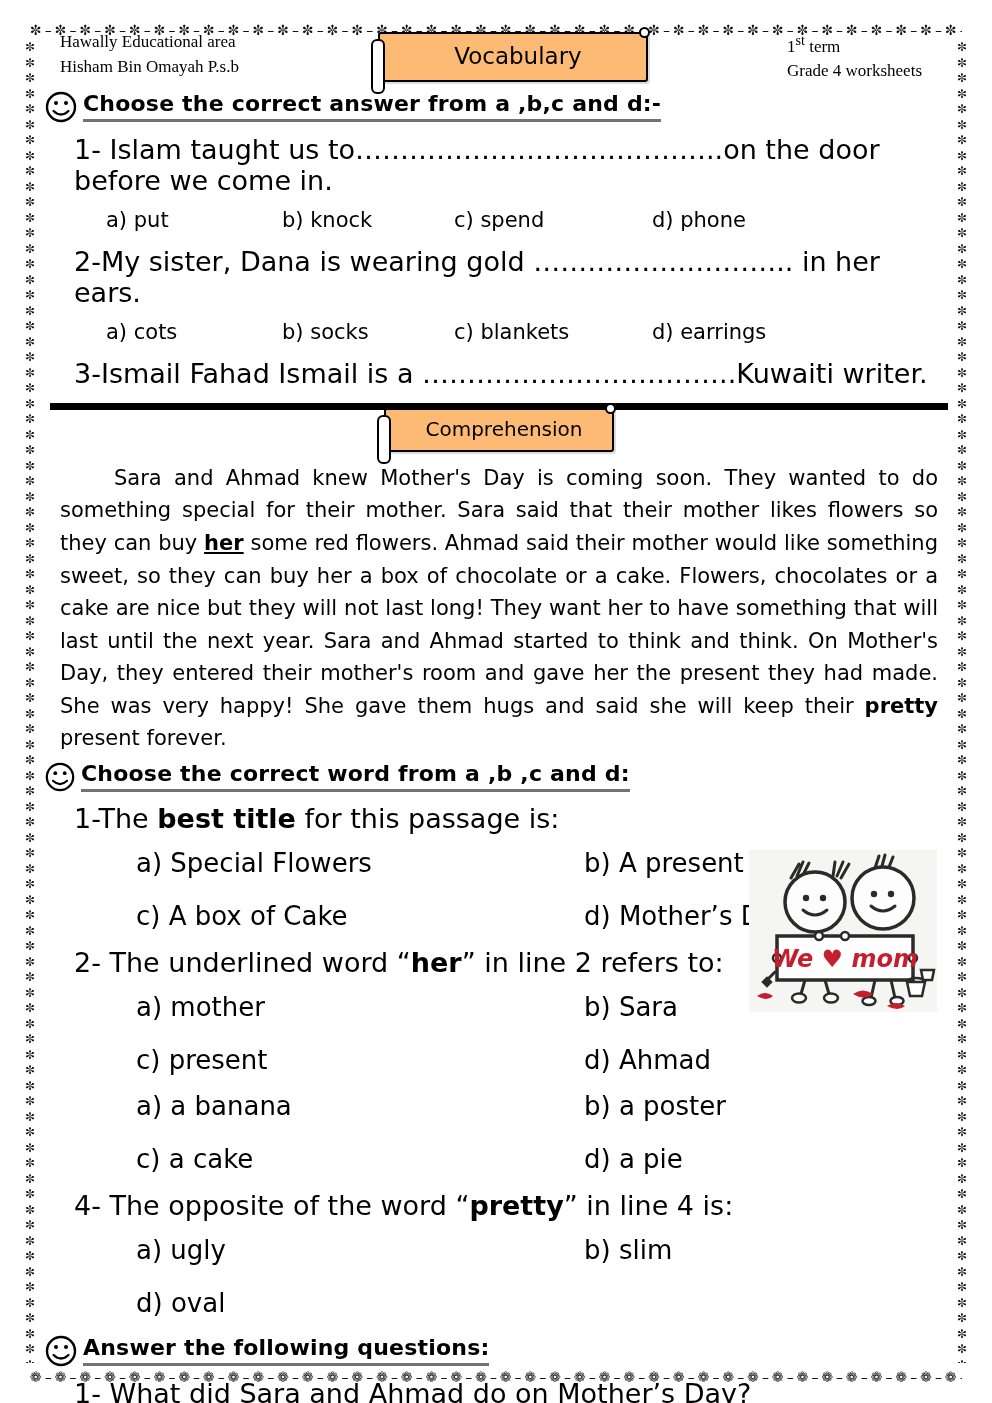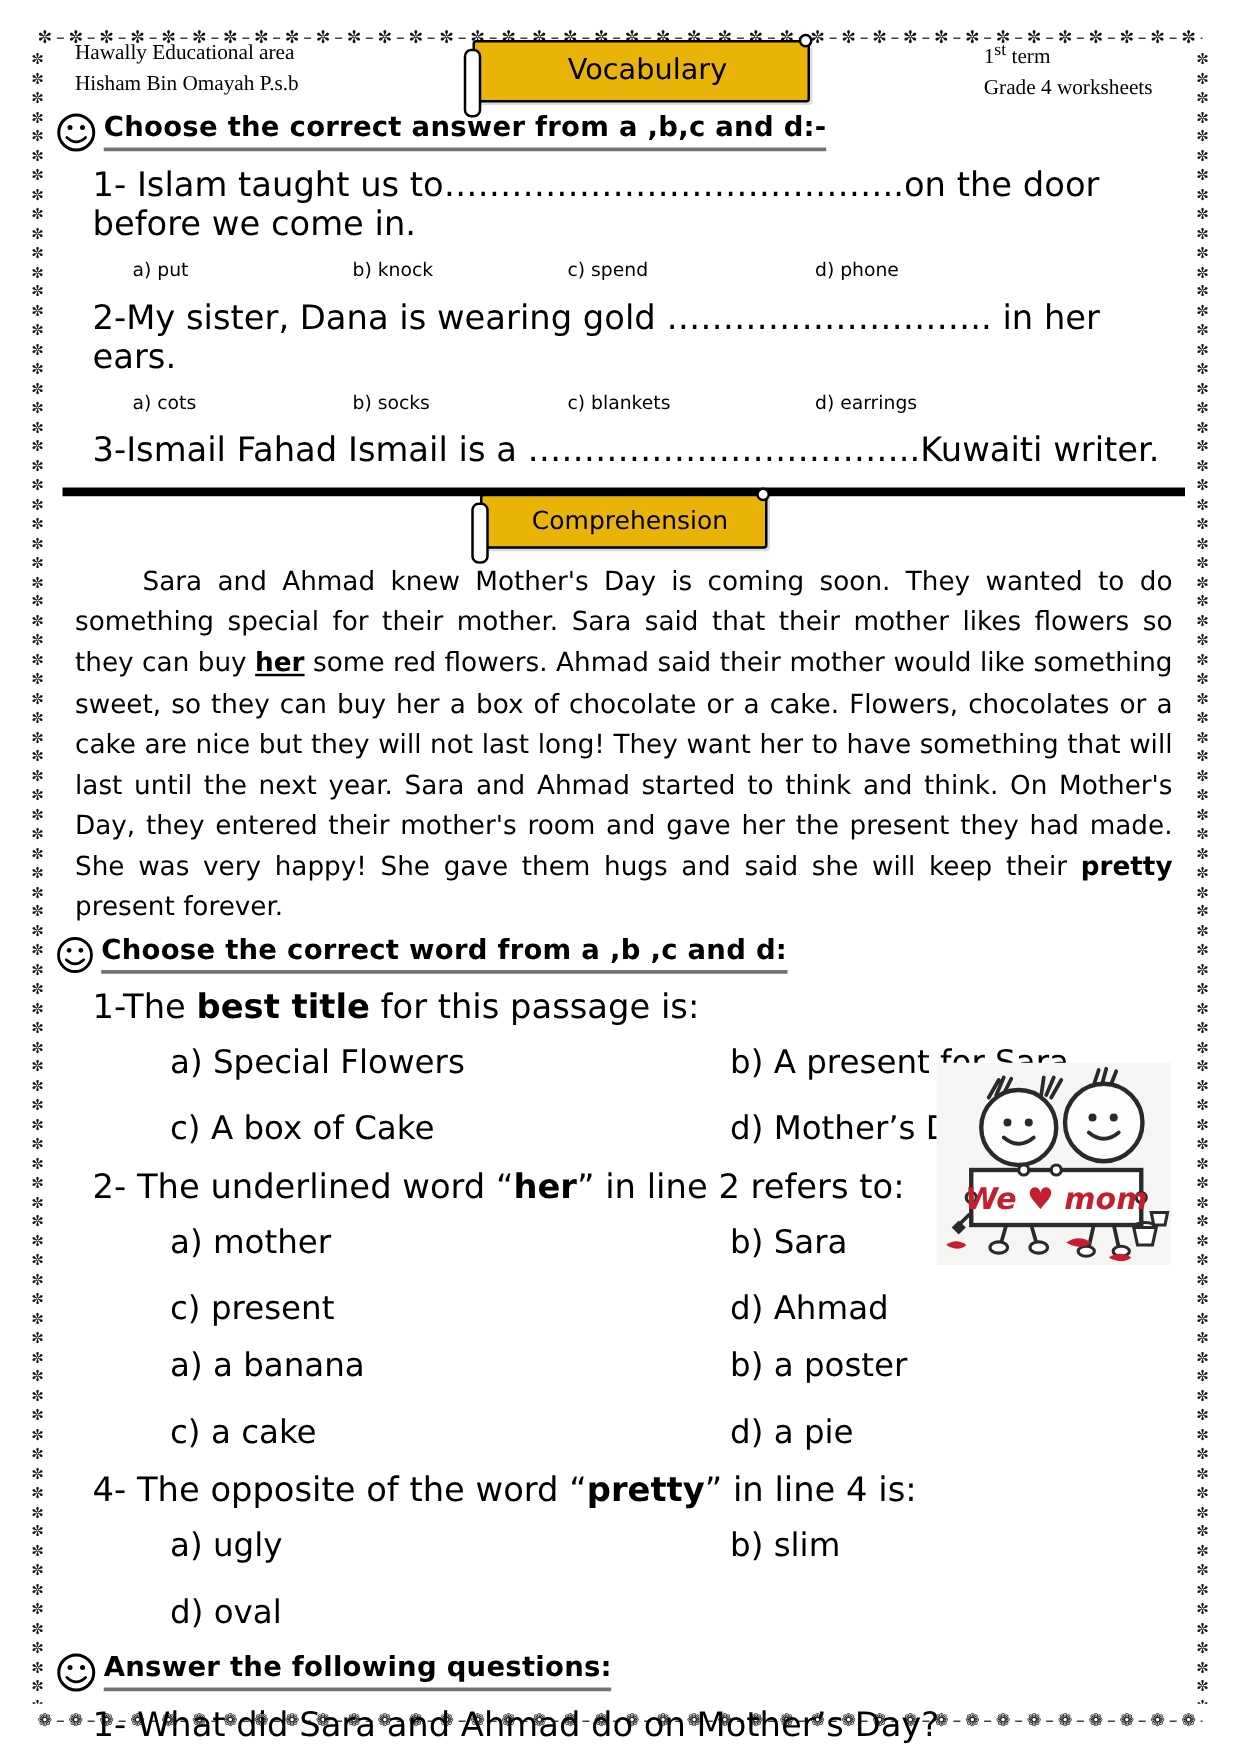--- a/index.html
+++ b/index.html
@@ -23,21 +23,21 @@
   .border-right { right:22px; }
 
   
   .content { position:absolute; left:60px; top:30px; width:878px; }
 
   
   .header { display:flex; justify-content:space-between; align-items:flex-start; }
   .h-left, .h-right { font-family:"Liberation Serif", serif; font-size:17px; line-height:1.45; }
   .h-right { padding-right:16px; }
   .scroll {
-    position:relative; border:2px solid #000; border-radius:3px; background:#eab308;
+    position:relative; border:2px solid #000; border-radius:3px; background:#fdba74;
     width:232px; text-align:center; font-size:23px; padding:9px 12px 11px 22px;
     box-shadow:2px 2px 0 #0002; margin-top:2px;
   }
   .scroll::before {
     content:""; position:absolute; left:-9px; top:5px; bottom:-14px; width:10px;
     border:2px solid #000; border-radius:6px; background:#fff;
   }
   .scroll::after {
     content:""; position:absolute; right:-4px; top:-7px; width:7px; height:7px;
     border:2px solid #000; border-radius:50%; background:#fff;
@@ -49,21 +49,21 @@
   .sec-head .txt {
     font-weight:bold; font-size:22px; border-bottom:3px solid #737373; padding-bottom:3px;
     letter-spacing:0.2px;
   }
   .smiley { flex:0 0 auto; }
 
   
   .q { font-size:27px; margin:10px 0 6px 14px; }
   .opt-row4 {
     display:grid; grid-template-columns:176px 172px 198px auto;
-    padding-left:46px; font-size:15px; margin:12px 0 14px;
+    padding-left:46px; font-size:21px; margin:12px 0 14px;
   }
   .opt-grid2 {
     display:grid; grid-template-columns:448px auto; row-gap:23px;
     padding-left:76px; font-size:26px; margin:14px 0 16px;
   }
   .bold { font-weight:bold; }
   .bold-underline { font-weight:bold; text-decoration:underline; }
 
   .divider { height:7px; background:#000; margin:14px 0 2px -10px; width:898px; }
 

